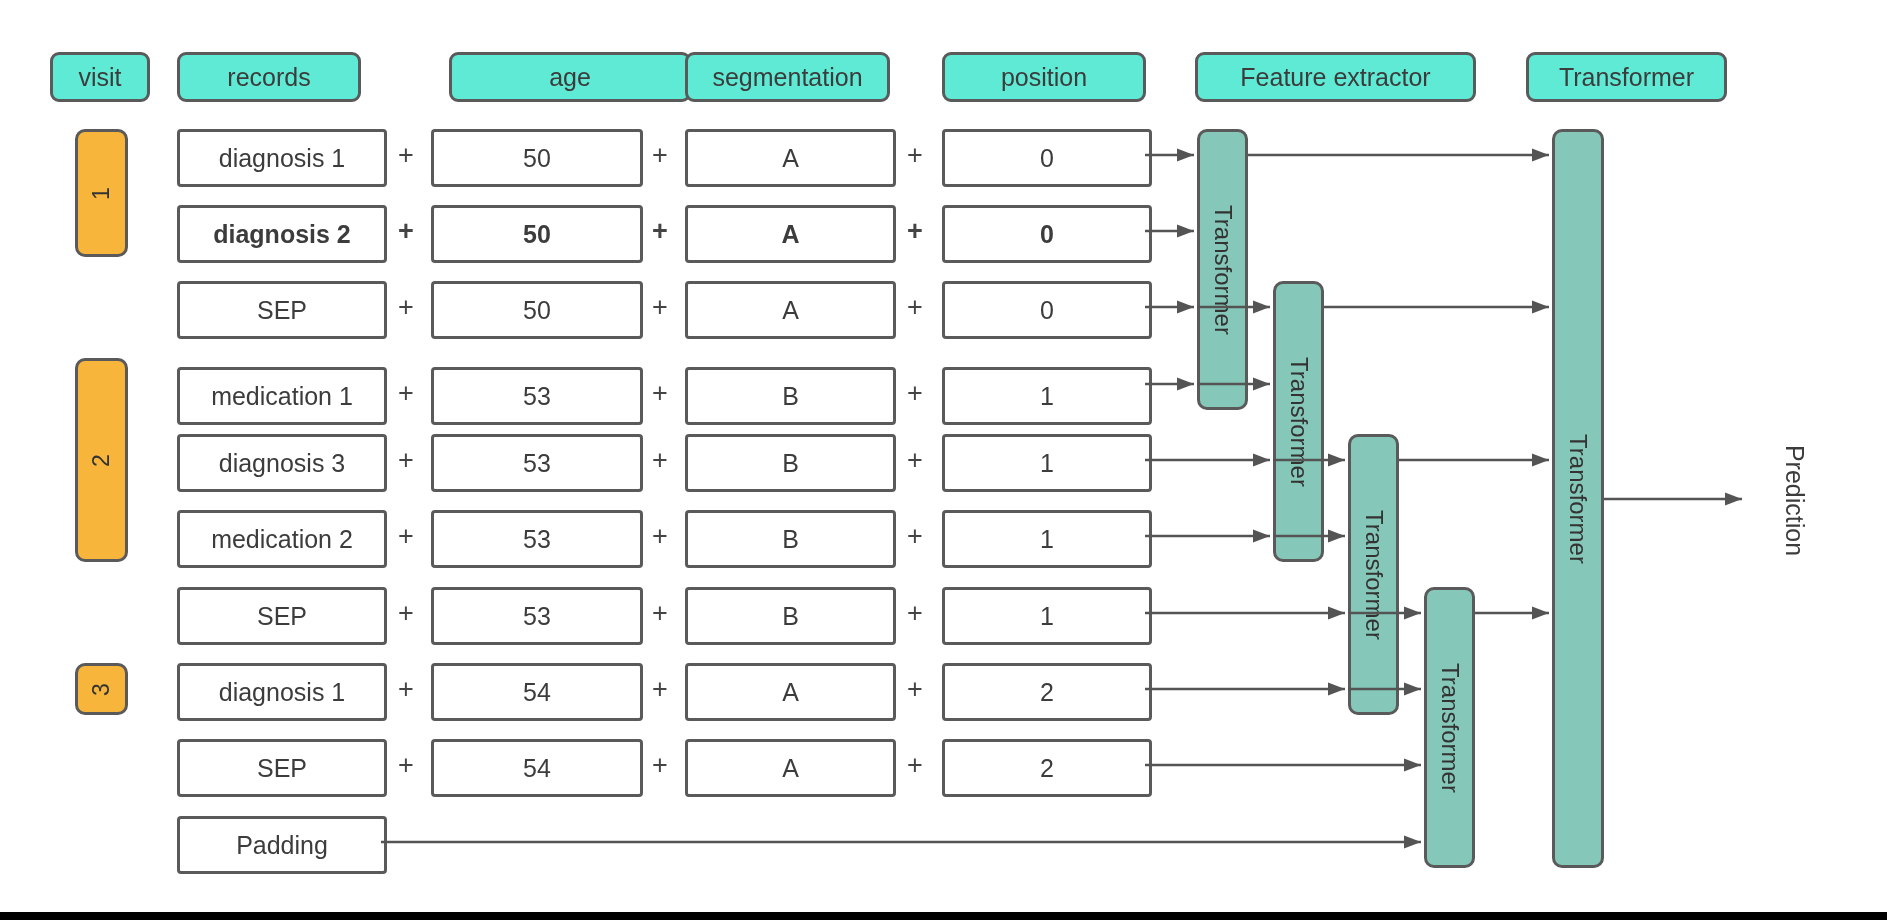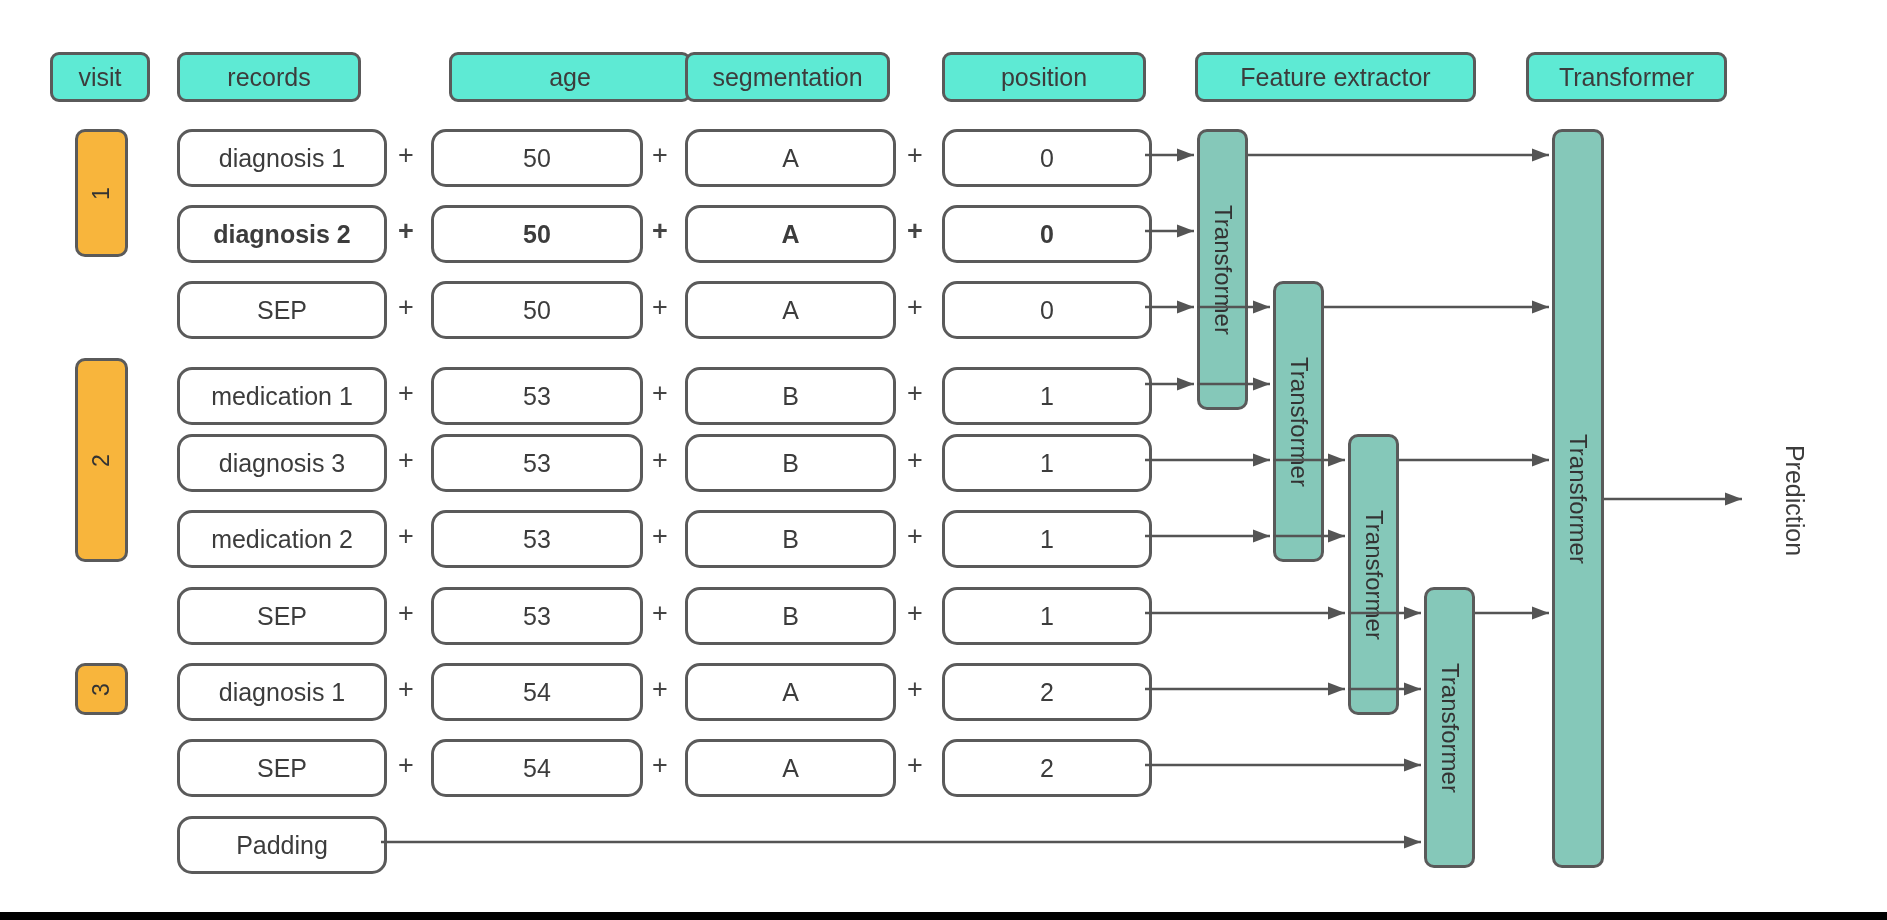--- a/index.html
+++ b/index.html
@@ -4,21 +4,21 @@
 <style>
   html,body{margin:0;padding:0;background:#ffffff;}
   body{width:1887px;height:920px;position:relative;overflow:hidden;
        font-family:"Liberation Sans", sans-serif;color:#3c3c3c;}
   .abs{position:absolute;box-sizing:border-box;}
   
   .hdr{background:#5eead4;border:3px solid #5a5a5a;border-radius:9px;
        display:flex;align-items:center;justify-content:center;
        font-size:25px;top:52px;height:50px;}
   
-  .cell{background:#ffffff;border:3px solid #5a5a5a;border-radius:15px;
+  .cell{background:#ffffff;border:3px solid #5a5a5a;border-radius:4px;
         display:flex;align-items:center;justify-content:center;
         font-size:25px;height:52px;position:absolute;top:0;}
   .row{position:absolute;left:0;width:100%;height:52px;}
   .c-rec{left:177px;width:204px;}
   .c-age{left:431px;width:206px;}
   .c-seg{left:685px;width:205px;}
   .c-pos{left:942px;width:204px;}
   .plus{position:absolute;top:0;height:52px;width:24px;display:flex;
         align-items:center;justify-content:center;font-size:27px;color:#444;}
   .p1{left:394px;} .p2{left:648px;} .p3{left:903px;}

